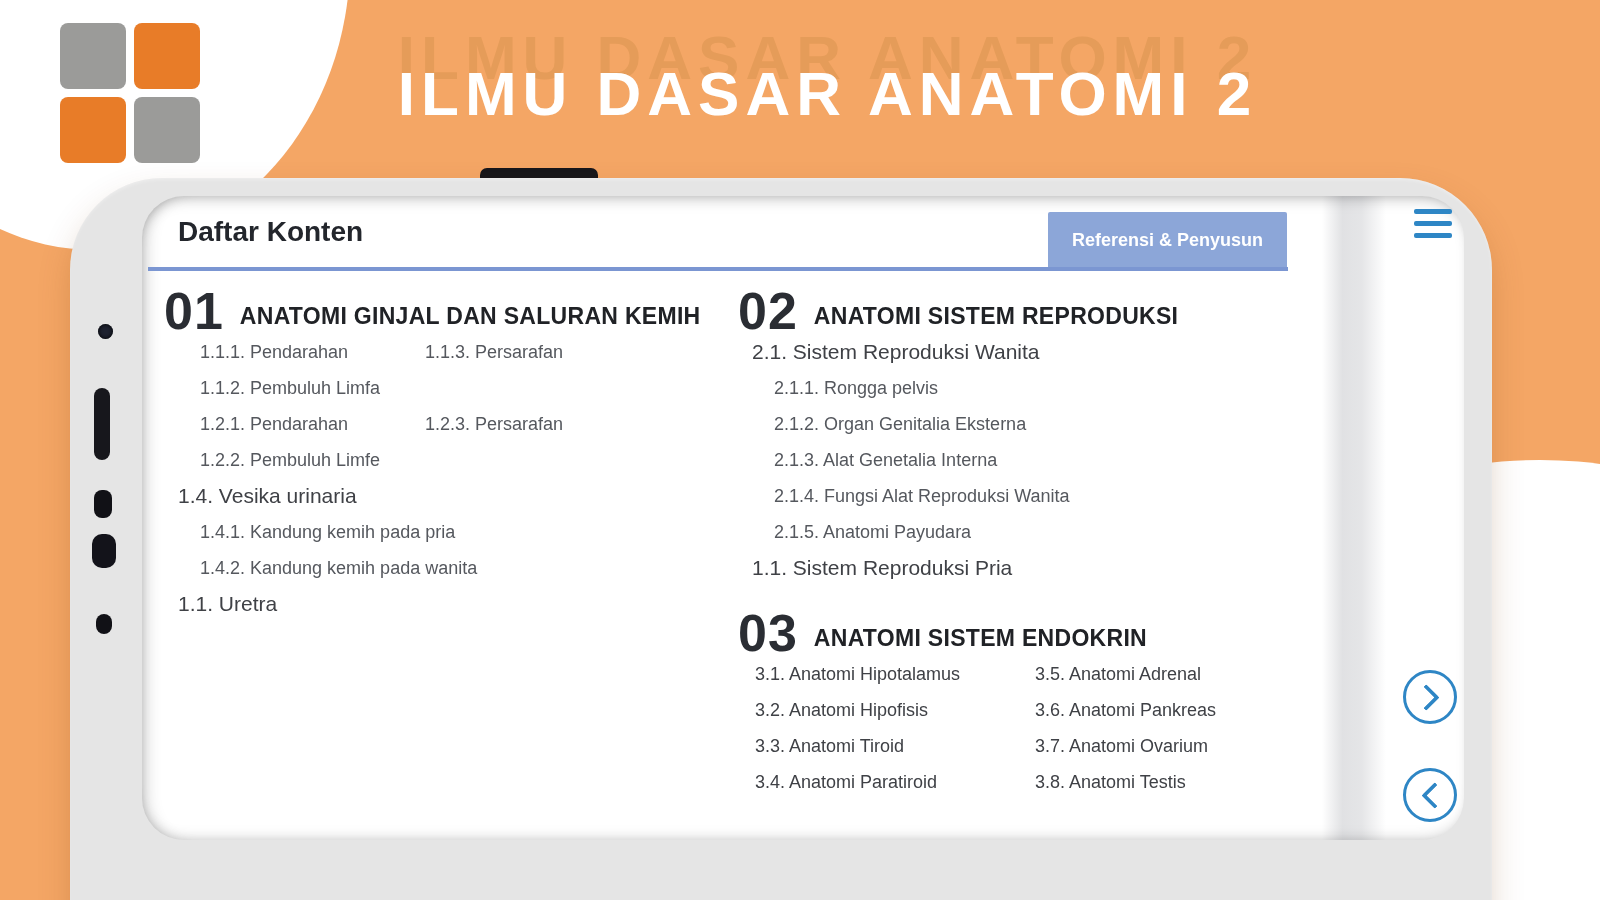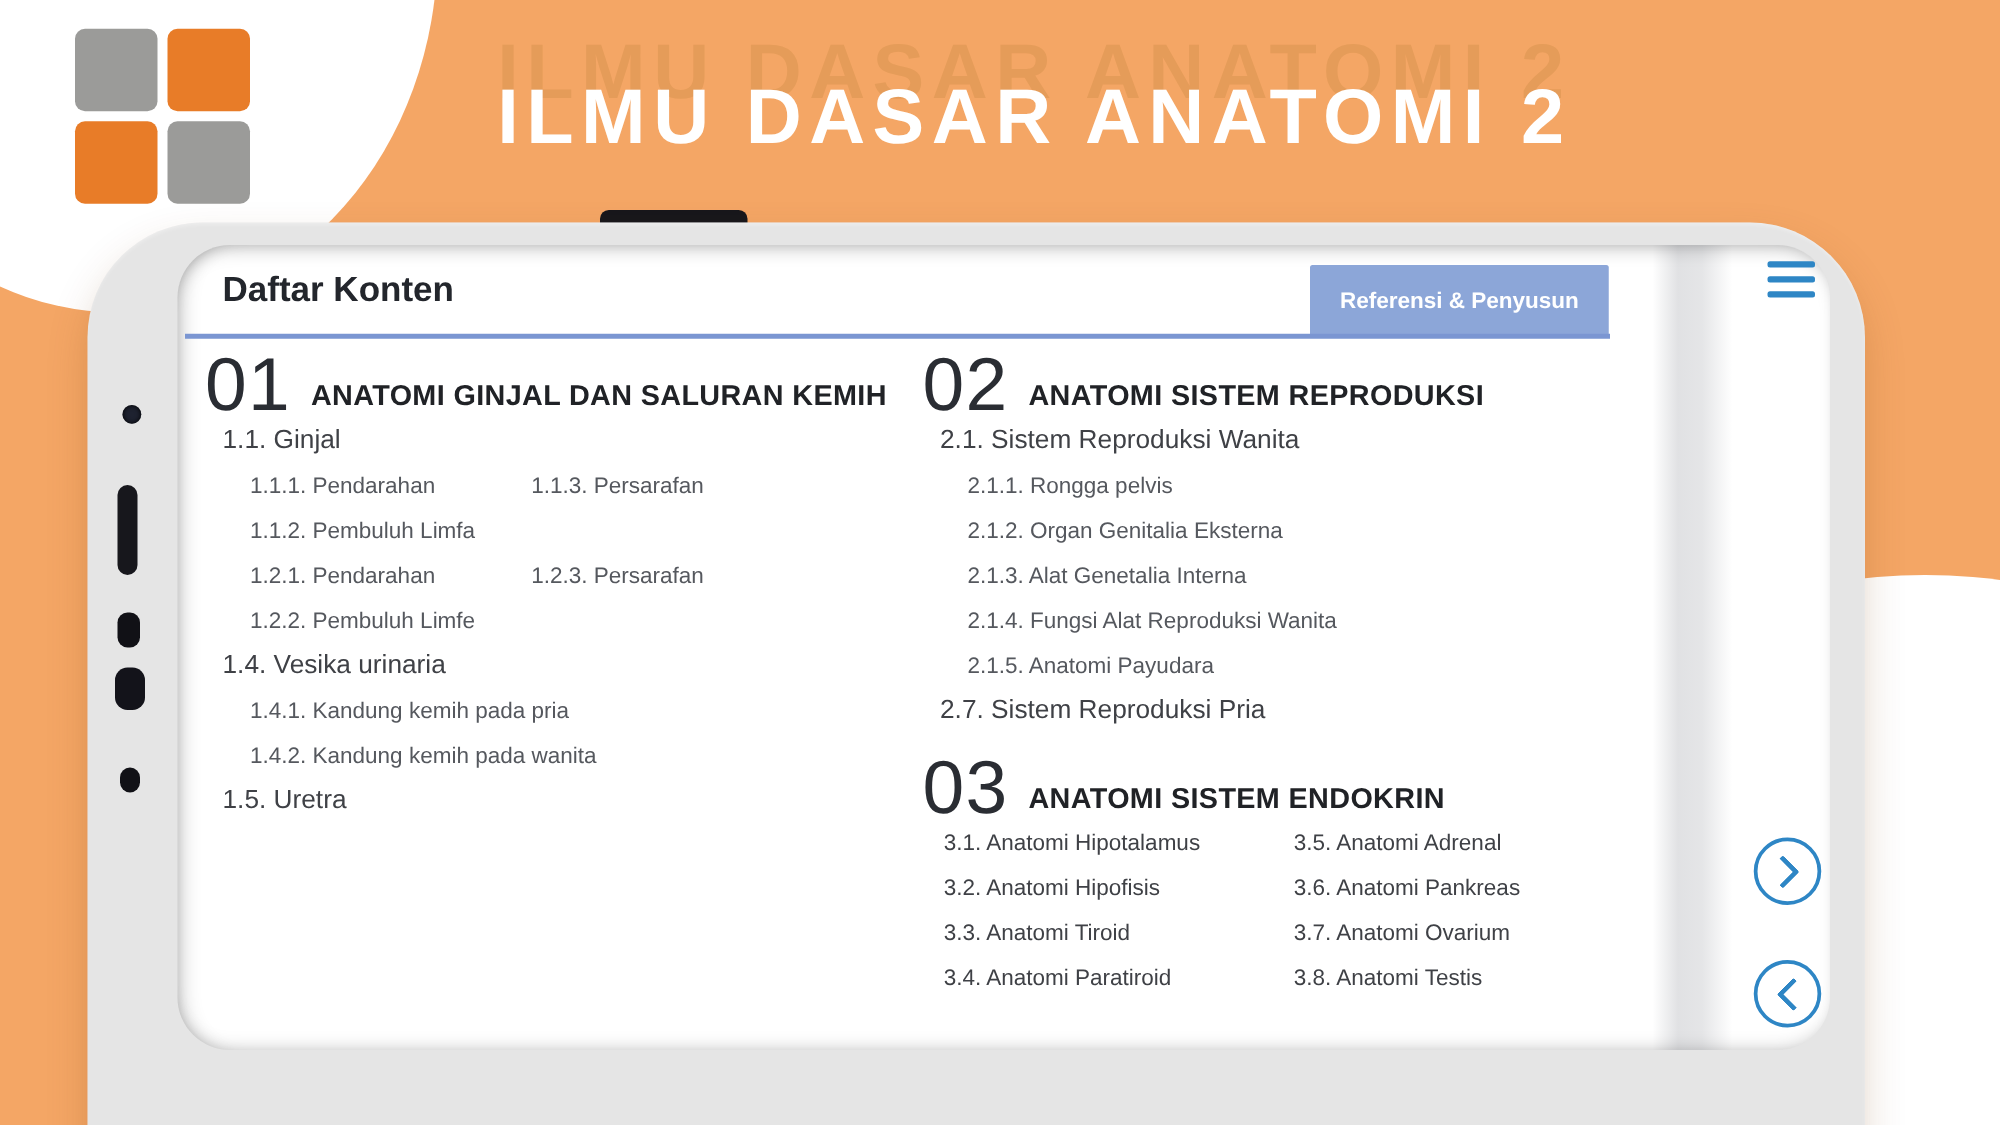--- a/index.html
+++ b/index.html
@@ -46,21 +46,21 @@
   .toc-title{position:absolute;left:36px;top:20px;margin:0;font-size:28px;font-weight:700;color:#23262C;}
   .ref-btn{position:absolute;left:906px;top:16px;width:239px;height:57px;background:#8CA6D8;border:none;border-radius:2px;
     color:#fff;font-size:18px;font-weight:700;font-family:"Liberation Sans",sans-serif;display:flex;align-items:center;justify-content:center;cursor:pointer;}
   .divider{position:absolute;left:6px;top:71px;width:1140px;height:4px;background:#7B96D2;}
 
   
   .col{position:absolute;top:92px;}
   .col1{left:22px;width:560px;}
   .col2{left:596px;width:584px;}
   .sec-head{display:flex;align-items:flex-end;gap:16px;height:46px;cursor:pointer;}
-  .sec-num{font-size:60px;line-height:0.86;font-weight:400;color:#2A2D33;letter-spacing:1px;}
+  .sec-num{font-size:52px;line-height:0.86;font-weight:700;color:#2A2D33;letter-spacing:1px;}
   .sec-title{font-size:23px;font-weight:700;color:#202226;letter-spacing:0.3px;padding-bottom:4px;white-space:nowrap;}
   .sec3-head{margin-top:24px;}
   .line{height:36px;display:flex;align-items:center;cursor:pointer;white-space:nowrap;}
   .lvl1{font-size:21px;color:#3F4146;padding-left:14px;}
   .lvl2{font-size:18px;color:#55585E;padding-left:36px;}
   .pair .first{width:225px;flex:none;}
   .sec3-grid{display:grid;grid-template-columns:280px 1fr;padding-left:17px;}
   .sec3-grid .cell{height:36px;display:flex;align-items:center;font-size:18px;color:#3F4146;cursor:pointer;white-space:nowrap;}
 
   
@@ -105,49 +105,48 @@
 
       <h2 class="toc-title">Daftar Konten</h2>
       <button class="ref-btn">Referensi &amp; Penyusun</button>
       <div class="divider"></div>
 
       <div class="col col1">
         <div class="sec-head">
           <span class="sec-num">01</span>
           <span class="sec-title">ANATOMI GINJAL DAN SALURAN KEMIH</span>
         </div>
-        <div class="line lvl1">1.1. Ginjal</div>
         <div class="line lvl2 pair">
           <span class="first">1.1.1. Pendarahan</span>
           <span>1.1.3. Persarafan</span>
         </div>
         <div class="line lvl2">1.1.2. Pembuluh Limfa</div>
         <div class="line lvl2 pair">
           <span class="first">1.2.1. Pendarahan</span>
           <span>1.2.3. Persarafan</span>
         </div>
         <div class="line lvl2">1.2.2. Pembuluh Limfe</div>
         <div class="line lvl1">1.4. Vesika urinaria</div>
         <div class="line lvl2">1.4.1. Kandung kemih pada pria</div>
         <div class="line lvl2">1.4.2. Kandung kemih pada wanita</div>
-        <div class="line lvl1">1.5. Uretra</div>
+        <div class="line lvl1">1.1. Uretra</div>
       </div>
 
       <div class="col col2">
         <div class="sec-head">
           <span class="sec-num">02</span>
           <span class="sec-title">ANATOMI SISTEM REPRODUKSI</span>
         </div>
         <div class="line lvl1">2.1. Sistem Reproduksi Wanita</div>
         <div class="line lvl2">2.1.1. Rongga pelvis</div>
         <div class="line lvl2">2.1.2. Organ Genitalia Eksterna</div>
         <div class="line lvl2">2.1.3. Alat Genetalia Interna</div>
         <div class="line lvl2">2.1.4. Fungsi Alat Reproduksi Wanita</div>
         <div class="line lvl2">2.1.5. Anatomi Payudara</div>
-        <div class="line lvl1">2.7. Sistem Reproduksi Pria</div>
+        <div class="line lvl1">1.1. Sistem Reproduksi Pria</div>
 
         <div class="sec-head sec3-head">
           <span class="sec-num">03</span>
           <span class="sec-title">ANATOMI SISTEM ENDOKRIN</span>
         </div>
         <div class="sec3-grid">
           <div class="cell">3.1. Anatomi Hipotalamus</div>
           <div class="cell">3.5. Anatomi Adrenal</div>
           <div class="cell">3.2. Anatomi Hipofisis</div>
           <div class="cell">3.6. Anatomi Pankreas</div>

